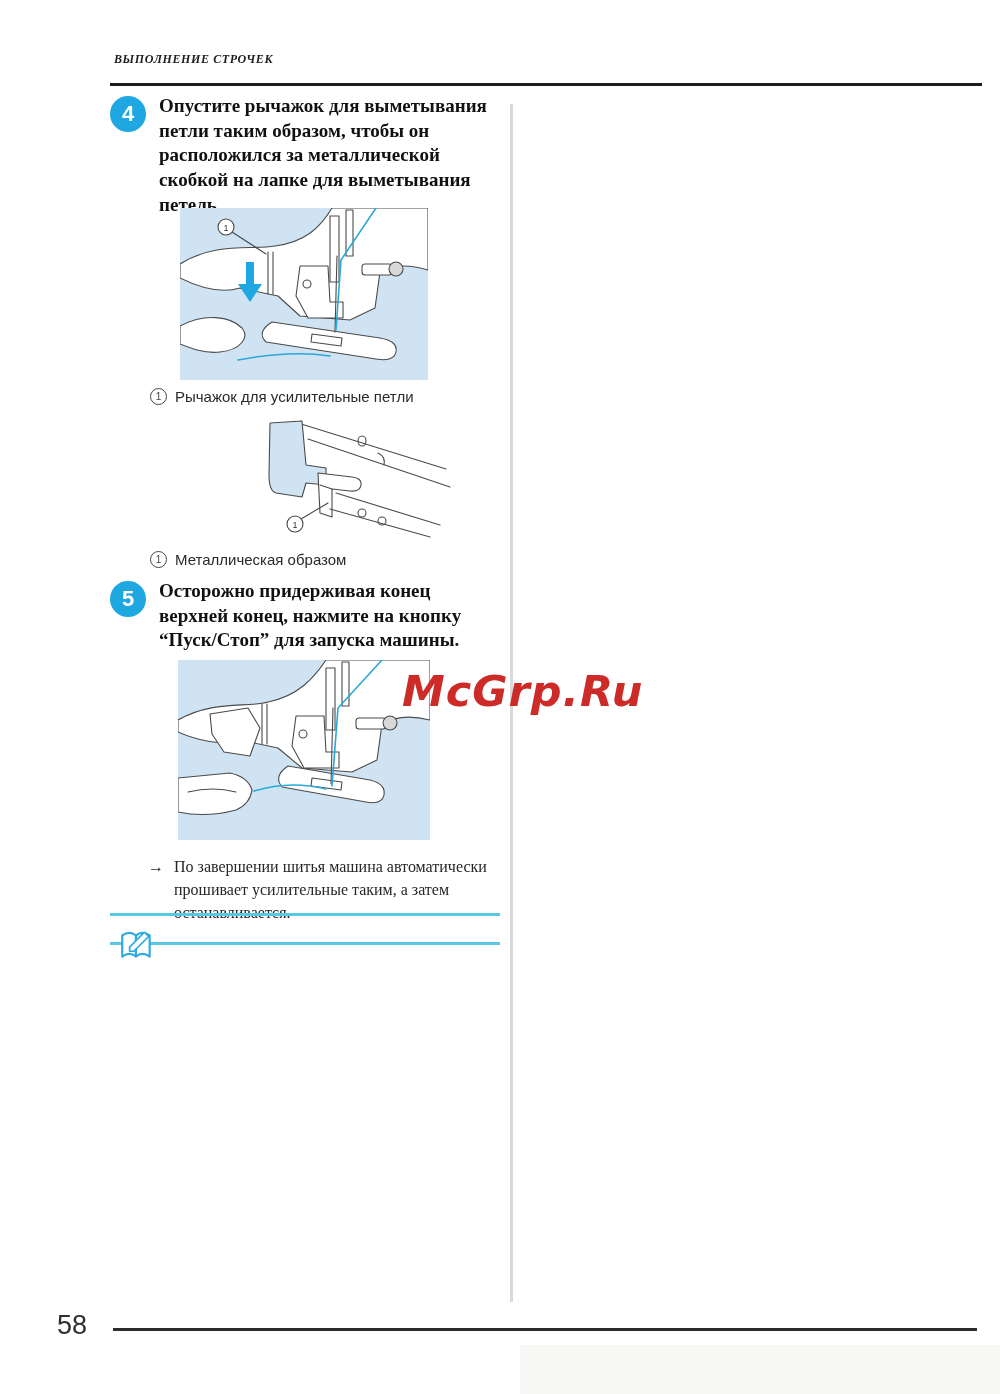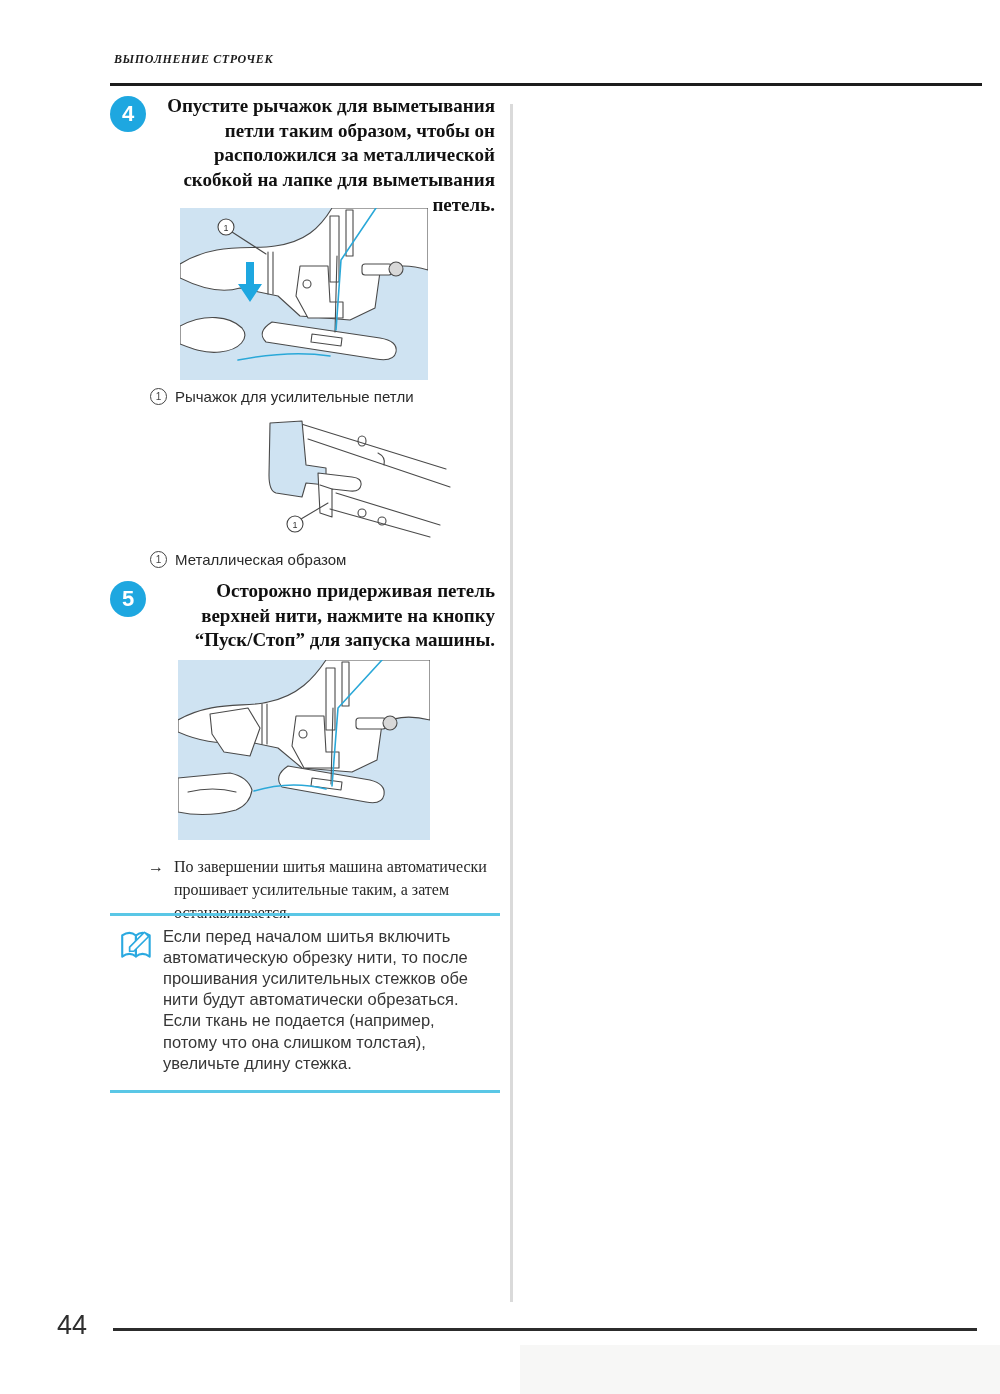--- a/index.html
+++ b/index.html
@@ -18,21 +18,21 @@
   .col{position:absolute;left:110px;top:0;width:392px;height:1394px;}
   .step{position:absolute;left:0;display:flex;gap:13px;align-items:flex-start;}
   .badge{
     flex:none;width:36px;height:36px;border-radius:50%;
     background:var(--accent-blue,#1ea7e0);color:#fff;
     display:flex;align-items:center;justify-content:center;
     font-weight:bold;font-size:22px;font-family:"Liberation Sans",sans-serif;
   }
   .step-text{
     width:336px;font-family:"Liberation Serif",serif;font-weight:bold;
-    font-size:19px;line-height:1.3;color:#111;margin-top:-2px;text-align:right;
+    font-size:19px;line-height:1.3;color:#111;margin-top:-2px;
   }
   .illo{position:absolute;}
   .illo svg{display:block;width:100%;height:100%;}
   .caption{position:absolute;display:flex;align-items:center;gap:8px;font-size:15px;color:#2a2a2a;}
   .circ{
     flex:none;width:15px;height:15px;border:1.2px solid #444;border-radius:50%;
     display:inline-flex;align-items:center;justify-content:center;
     font-size:10px;color:#444;line-height:1;
   }
   .result-note{
@@ -132,21 +132,21 @@
       </svg>
     </div>
 
     <div class="caption" style="top:551px;left:40px">
       <span class="circ">1</span>
       <span>Металлическая образом</span>
     </div>
 
     <div class="step" style="top:581px">
       <div class="badge">5</div>
-      <div class="step-text">Осторожно придерживая петель верхней нити, нажмите на кнопку “Пуск/Стоп” для запуска машины.</div>
+      <div class="step-text">Осторожно придерживая конец верхней конец, нажмите на кнопку “Пуск/Стоп” для запуска машины.</div>
     </div>
 
     <div class="illo" style="top:660px;left:68px;width:252px;height:180px">
       <svg viewBox="0 0 252 180">
         <rect width="252" height="180" style="fill:var(--fabric-blue,#cfe3f2)"></rect>
         <path class="whitepart" d="M0,60 C35,40 68,48 90,42 C120,36 136,18 148,0 L252,0 L252,60 C228,54 214,58 204,64 L199,100 L174,112 L124,108 L100,88 L62,80 C42,86 18,80 0,72 Z"></path>
         <path class="whitepart" d="M32,54 L70,48 L82,68 L72,96 L46,92 L34,74 Z"></path>
         <rect class="whitepart" x="148" y="8" width="9" height="62"></rect>
         <rect class="whitepart" x="164" y="2" width="7" height="44"></rect>
         <rect class="whitepart" x="178" y="58" width="30" height="11" rx="3"></rect>
@@ -170,24 +170,24 @@
       <span>По завершении шитья машина автоматически прошивает усилительные таким, а затем останавливается.</span>
     </div>
 
     <div class="reminder" style="top:913px">
       <svg class="reminder-icon" viewBox="0 0 36 32">
         <path d="M4,6 Q11,1 17,6 L17,26 Q11,21 4,26 Z" fill="#fff" stroke="#2ba9e0" stroke-width="2" stroke-linejoin="round"></path>
         <path d="M30,6 Q23,1 17,6 L17,26 Q23,21 30,26 Z" fill="#fff" stroke="#2ba9e0" stroke-width="2" stroke-linejoin="round"></path>
         <path d="M25,3 L29,7 L15,21 L11,21 L11,17 Z" fill="#fff" stroke="#2ba9e0" stroke-width="1.6" stroke-linejoin="round"></path>
       </svg>
       <div class="reminder-content">
-        <div class="reminder-body">Если перед началом шитья включить автоматическую обрезку нити, то после прошивания усилительных стежков обе нити будут автоматически обрезаться. Если ткань не подается (например, потому что она слишком толстая), увеличьте длину стежка.</div>
       </div>
     </div>
 
   </div>
 
+  <div class="watermark">McGrp.Ru</div>
 
-  <div class="page-number">44</div>
+  <div class="page-number">58</div>
   <div class="footer-rule"></div>
   <div class="corner-shade"></div>
 
 </div>
 
 </body></html>

